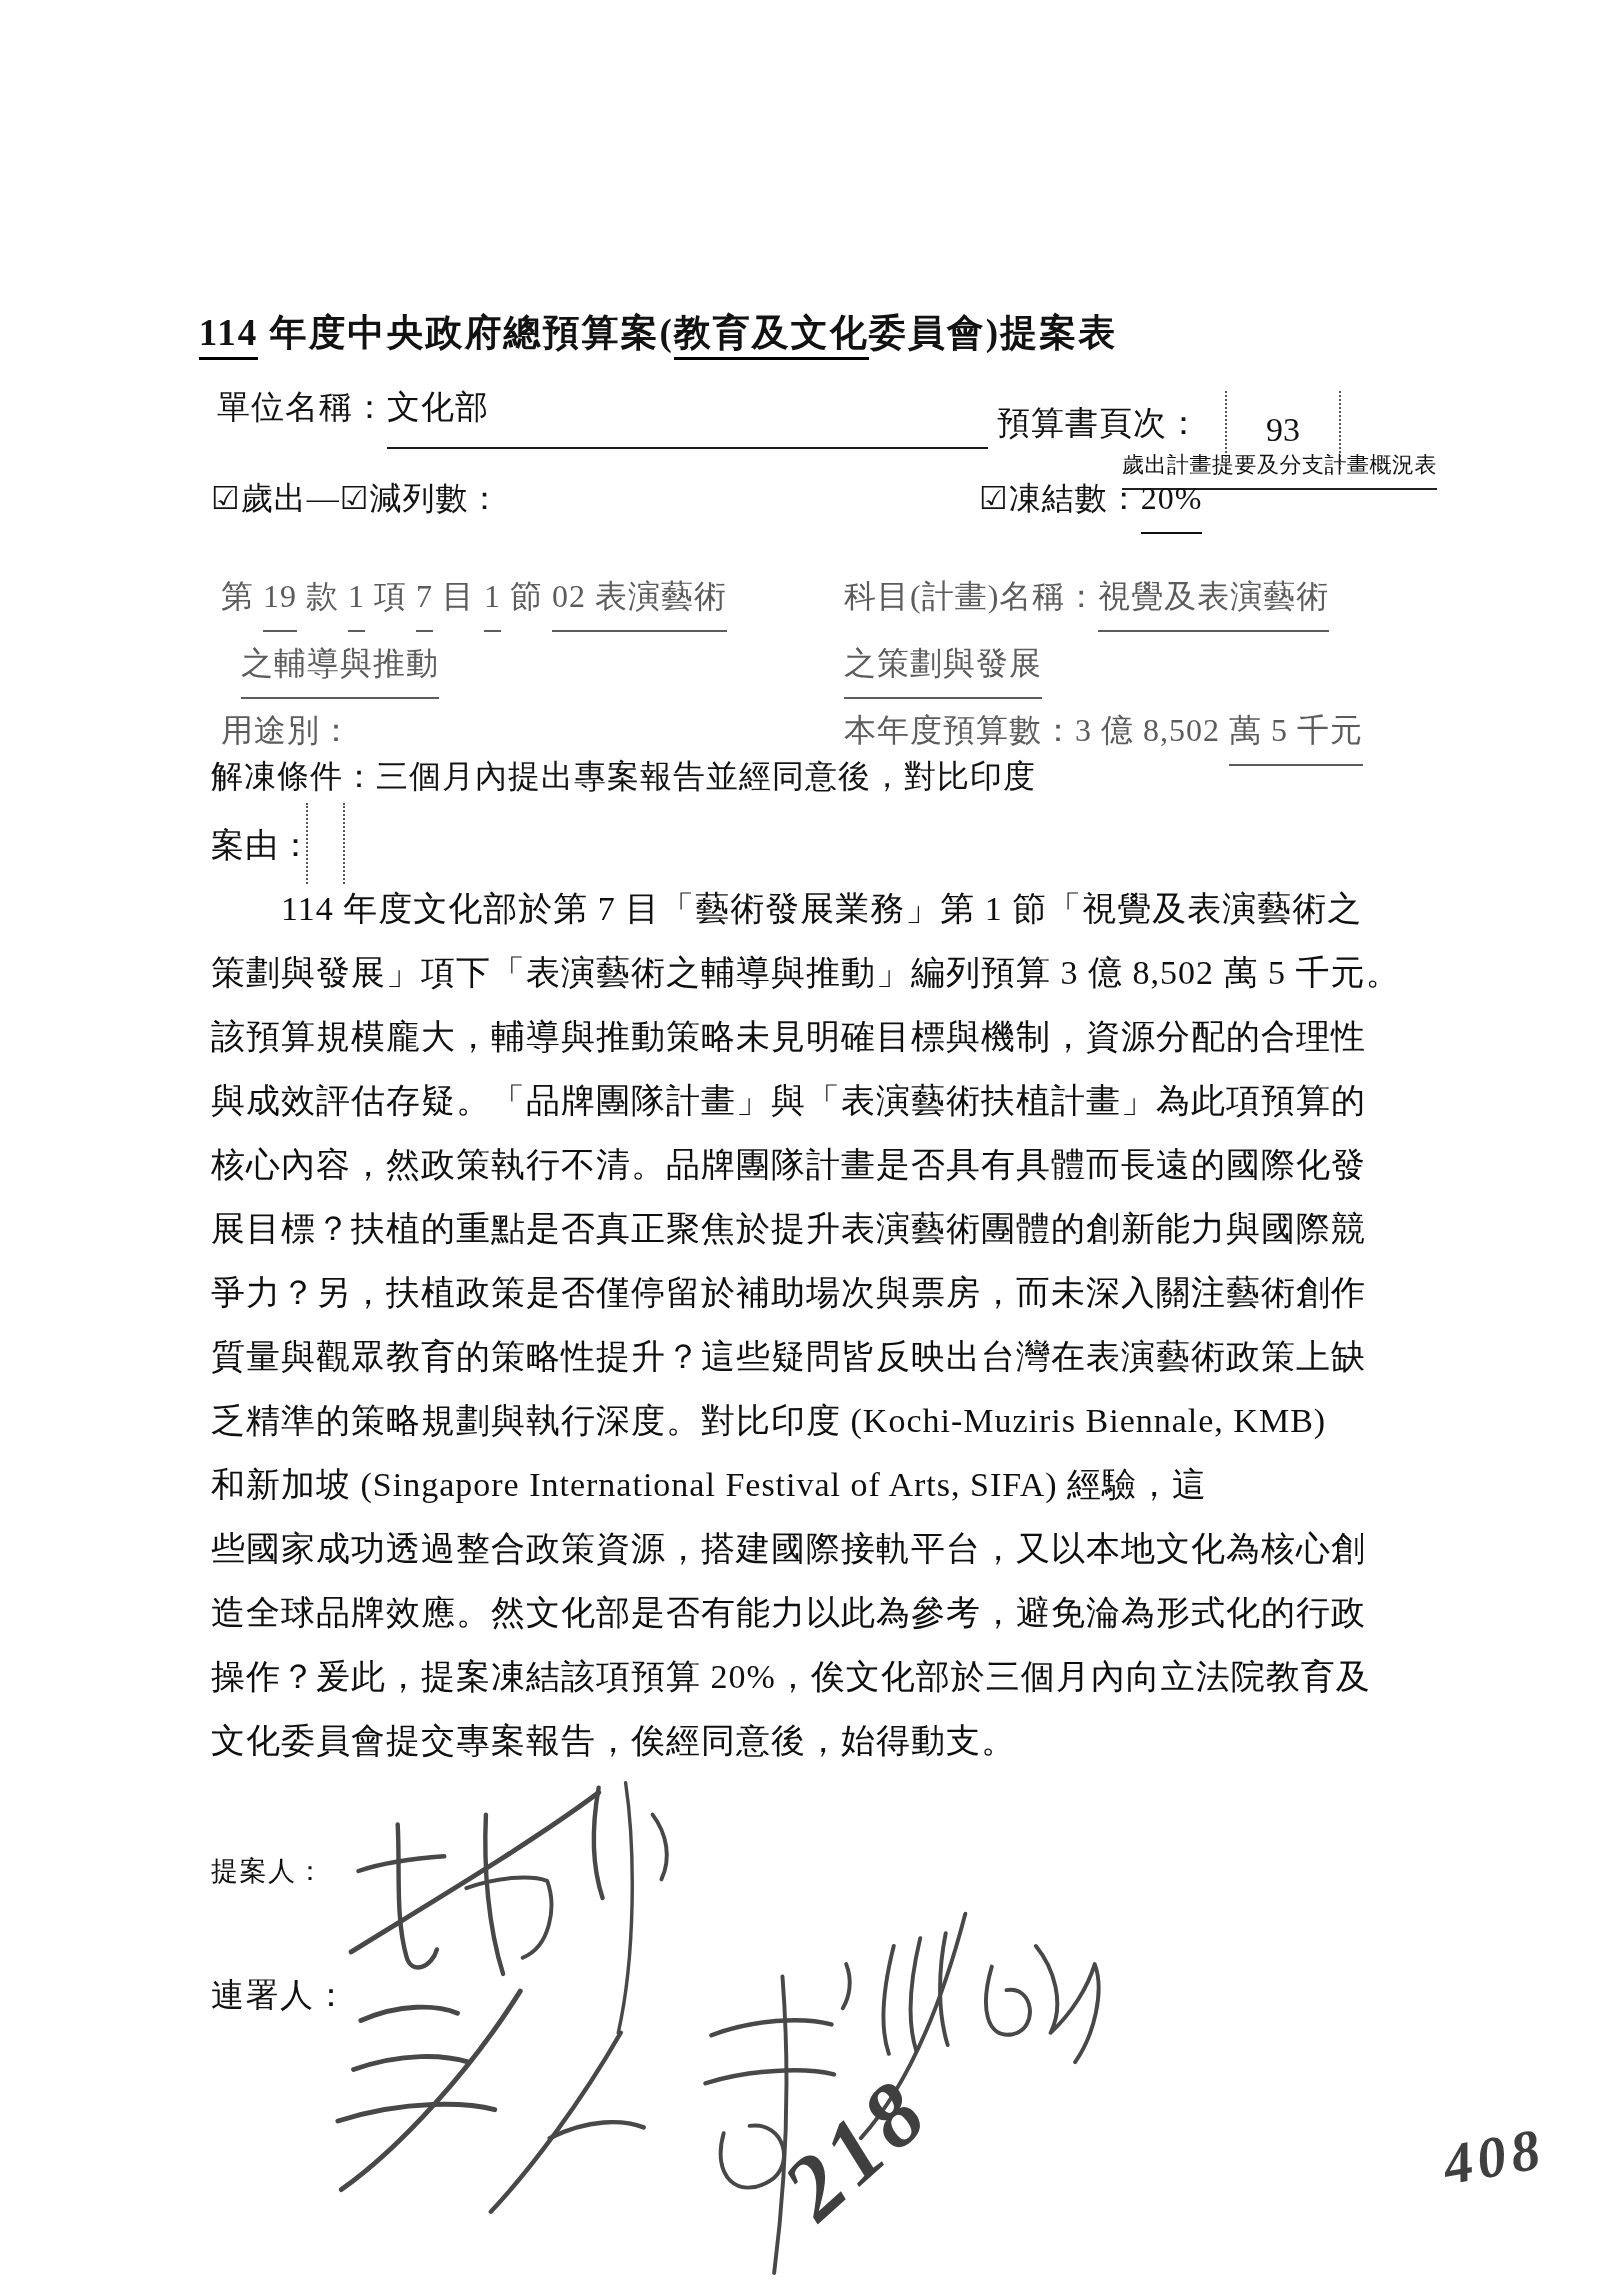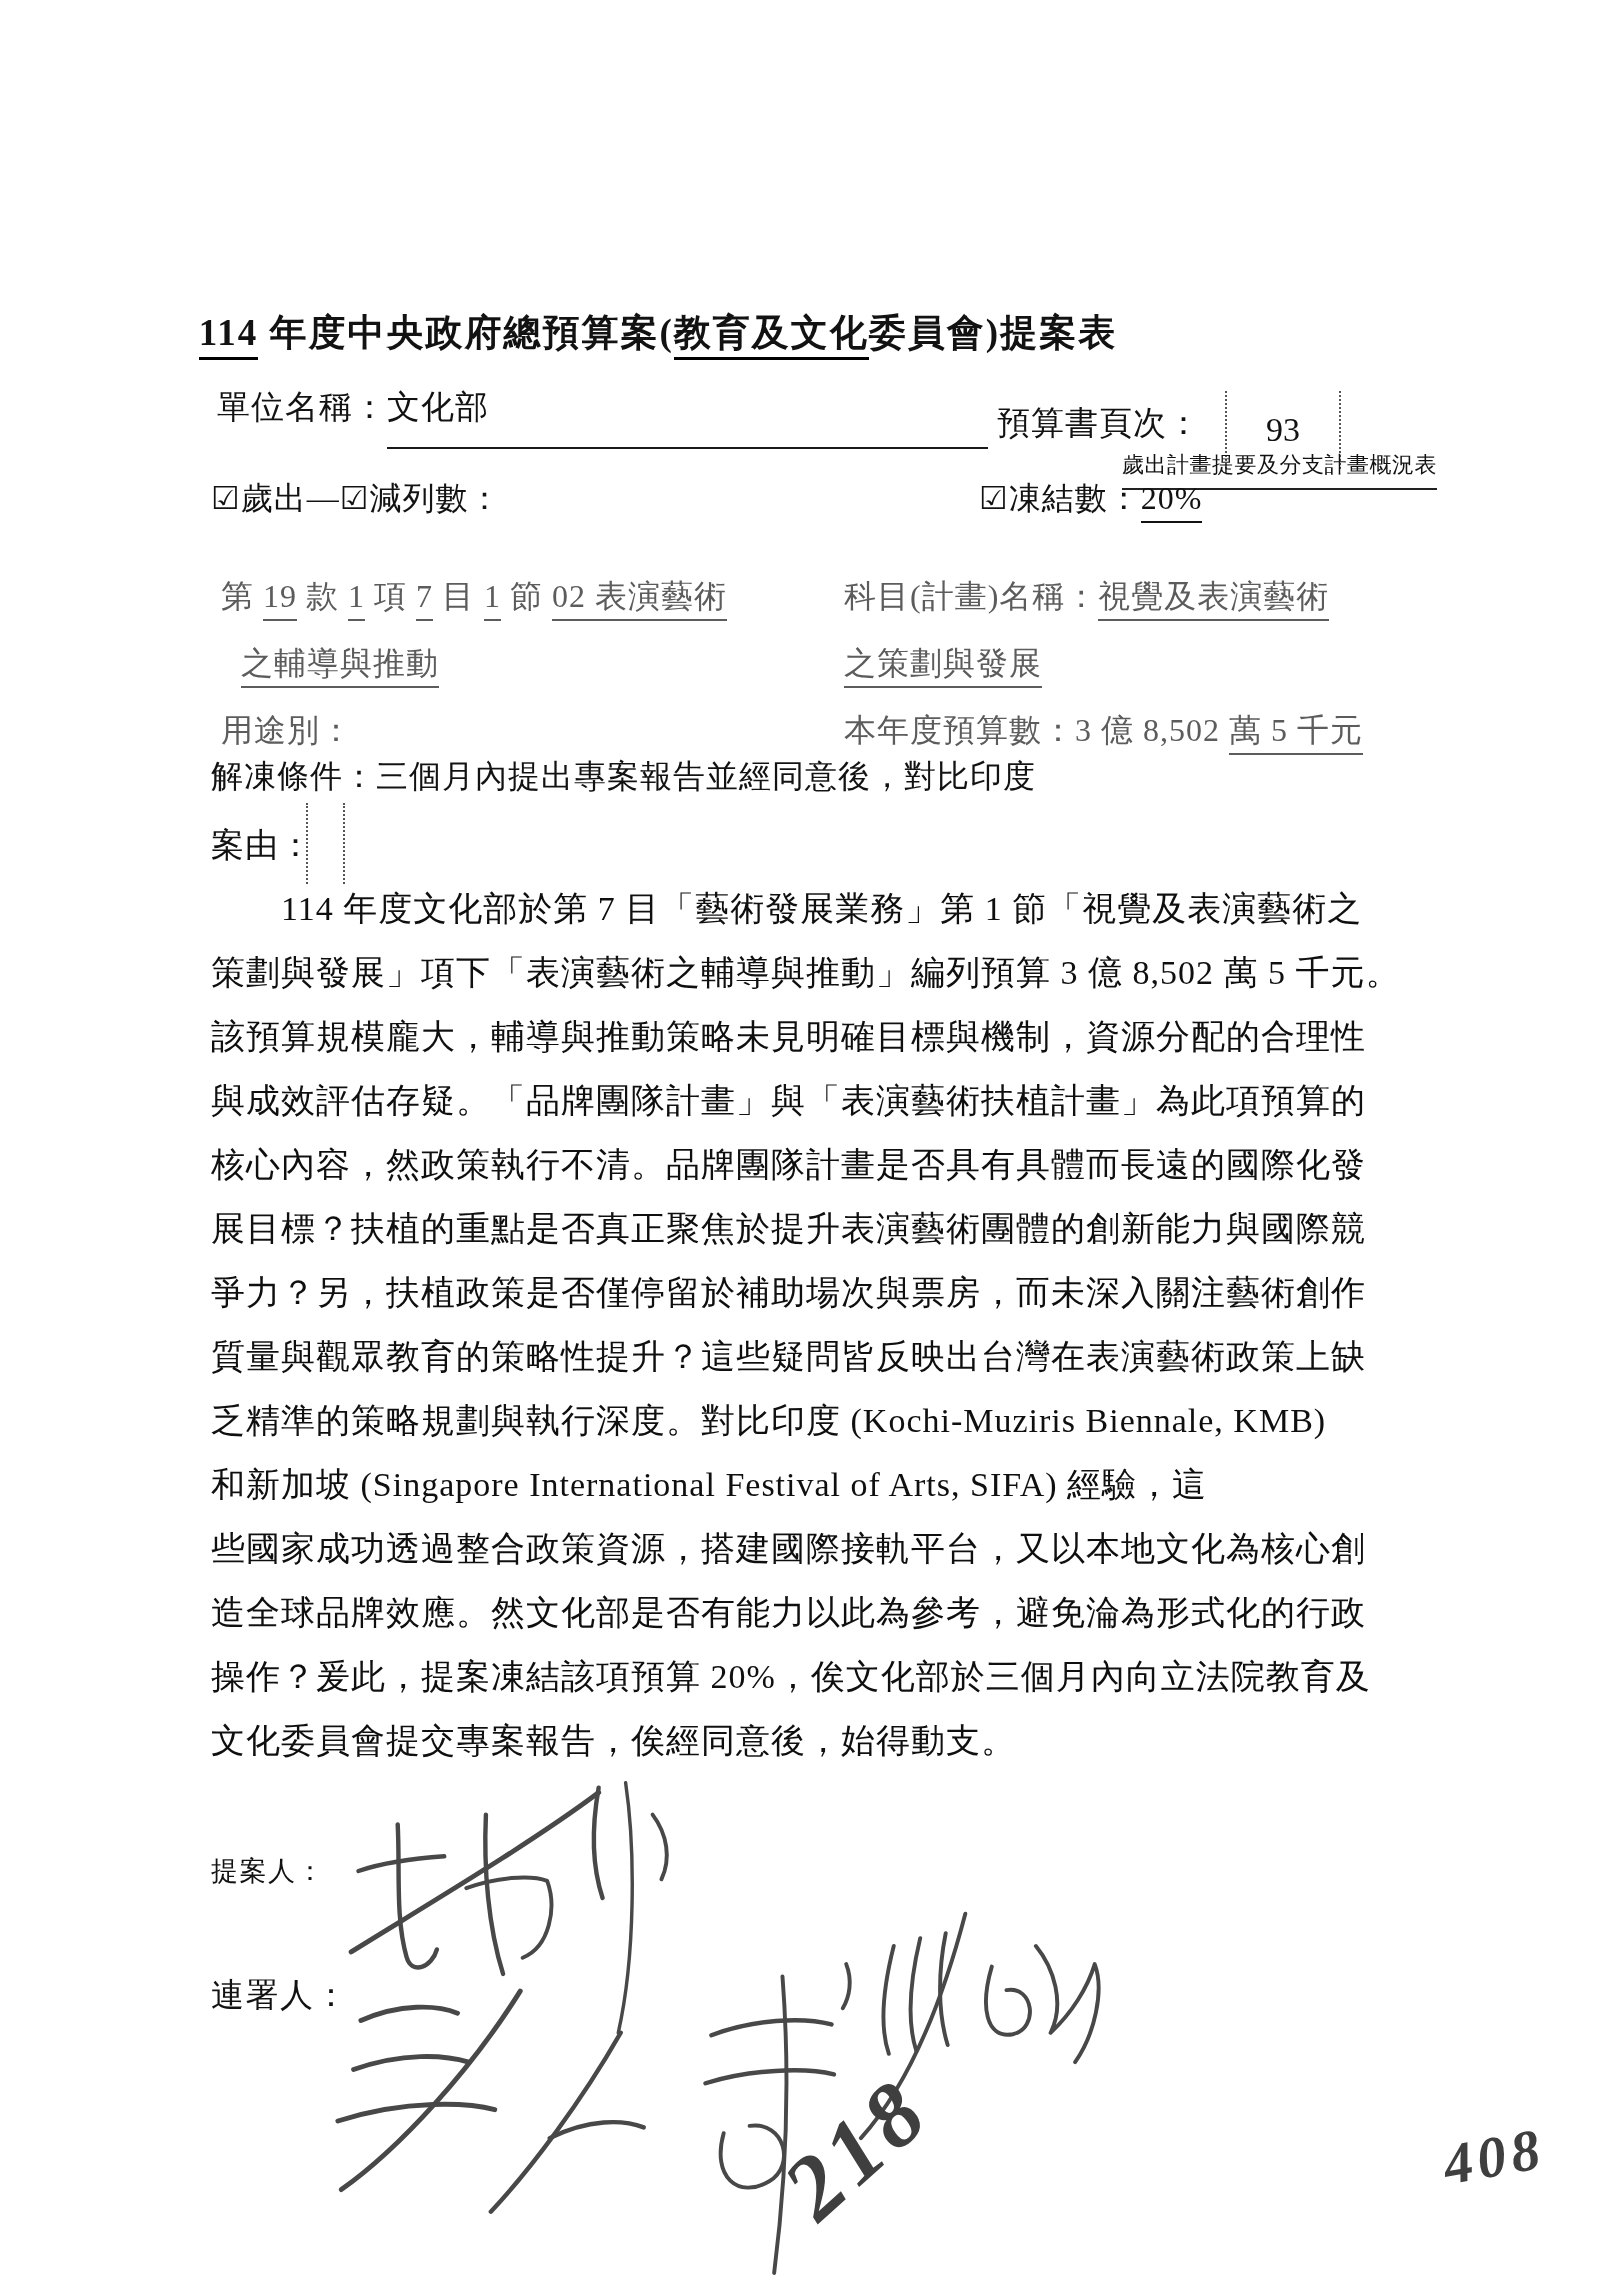--- a/index.html
+++ b/index.html
@@ -7,21 +7,21 @@
     width:1624px;height:2295px;position:relative;background:#ffffff;
     font-family:"Liberation Serif","DejaVu Serif",serif;color:#121212;
     overflow:hidden;
   }
   .abs{position:absolute;white-space:nowrap;}
   .title{left:0;top:308px;width:1316px;text-align:center;font-size:37px;
          font-weight:bold;letter-spacing:2px;}
   .t-u{border-bottom:3.4px solid #000;padding-bottom:3.9px;}
   .fs-main{font-size:33px;letter-spacing:1px;}
   .fs-body{font-size:32px;letter-spacing:1px;}
-  .u{border-bottom:2.5px solid currentColor;padding-bottom:5px;}
+  .u{border-bottom:2.5px solid currentColor;padding-bottom:16px;}
   .gray{color:#5c5c5c;}
   .subtitle{font-size:22px;letter-spacing:0.5px;border-bottom:2px solid #222;
             padding-bottom:8px;}
   .cb{font-family:"DejaVu Sans",sans-serif;}
   .dotted-box{border-left:2px dotted #555;border-right:2px dotted #555;
               text-align:center;}
   .underline-rule{border-top:2.5px solid #1a1a1a;height:0;}
   .paragraph{
     left:211px;top:877px;width:1270px;
     font-size:34px;line-height:64px;letter-spacing:1px;

